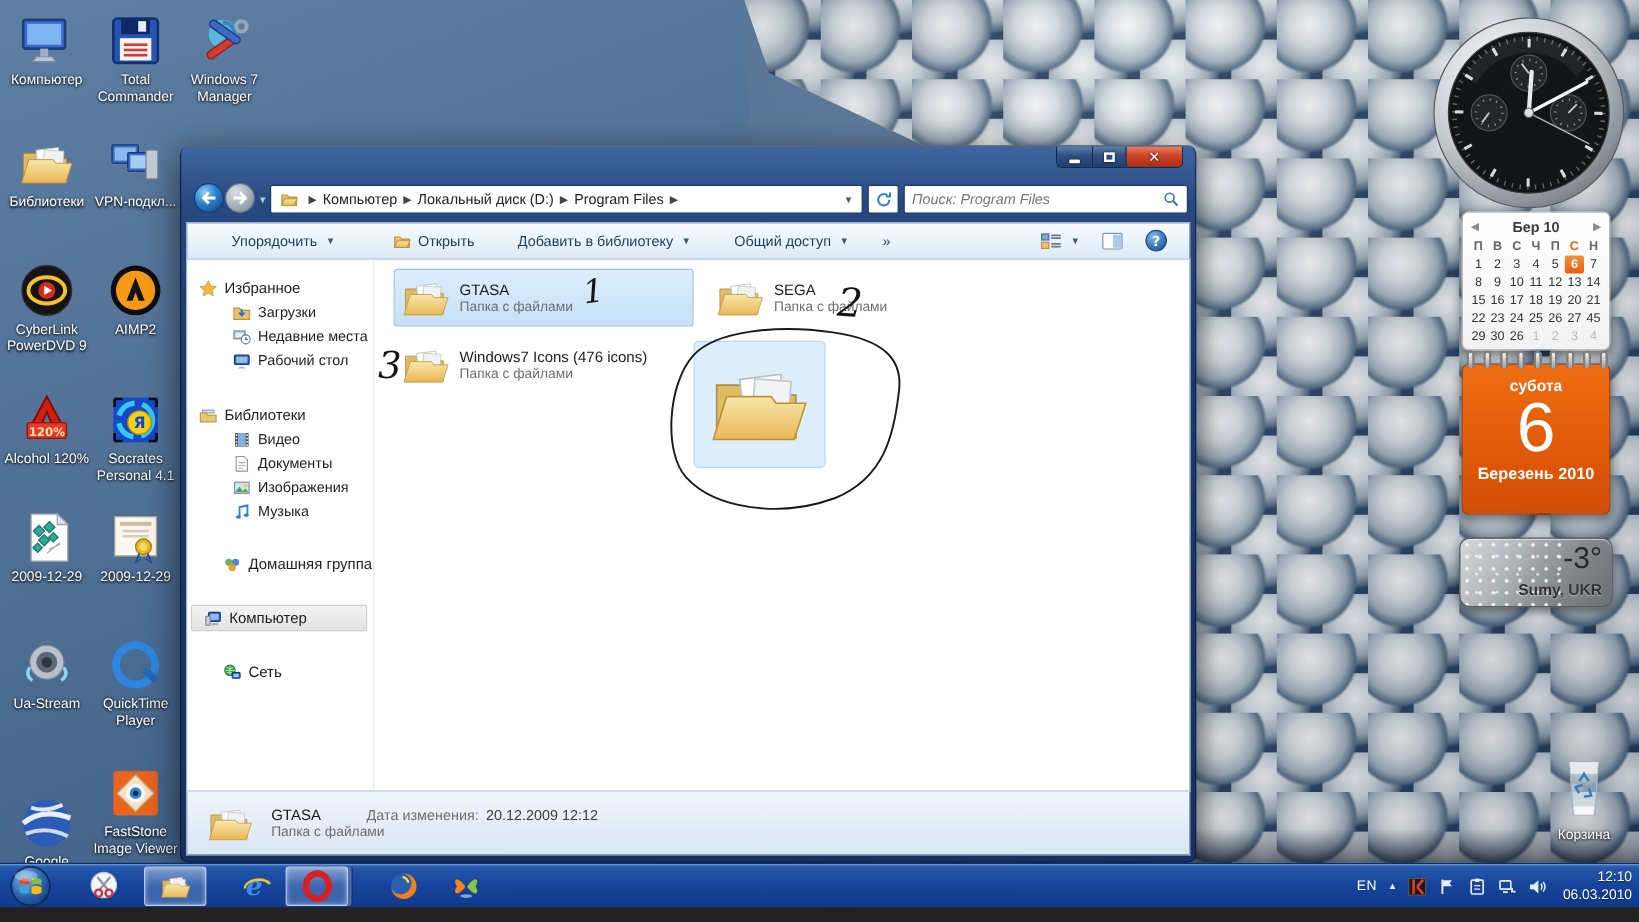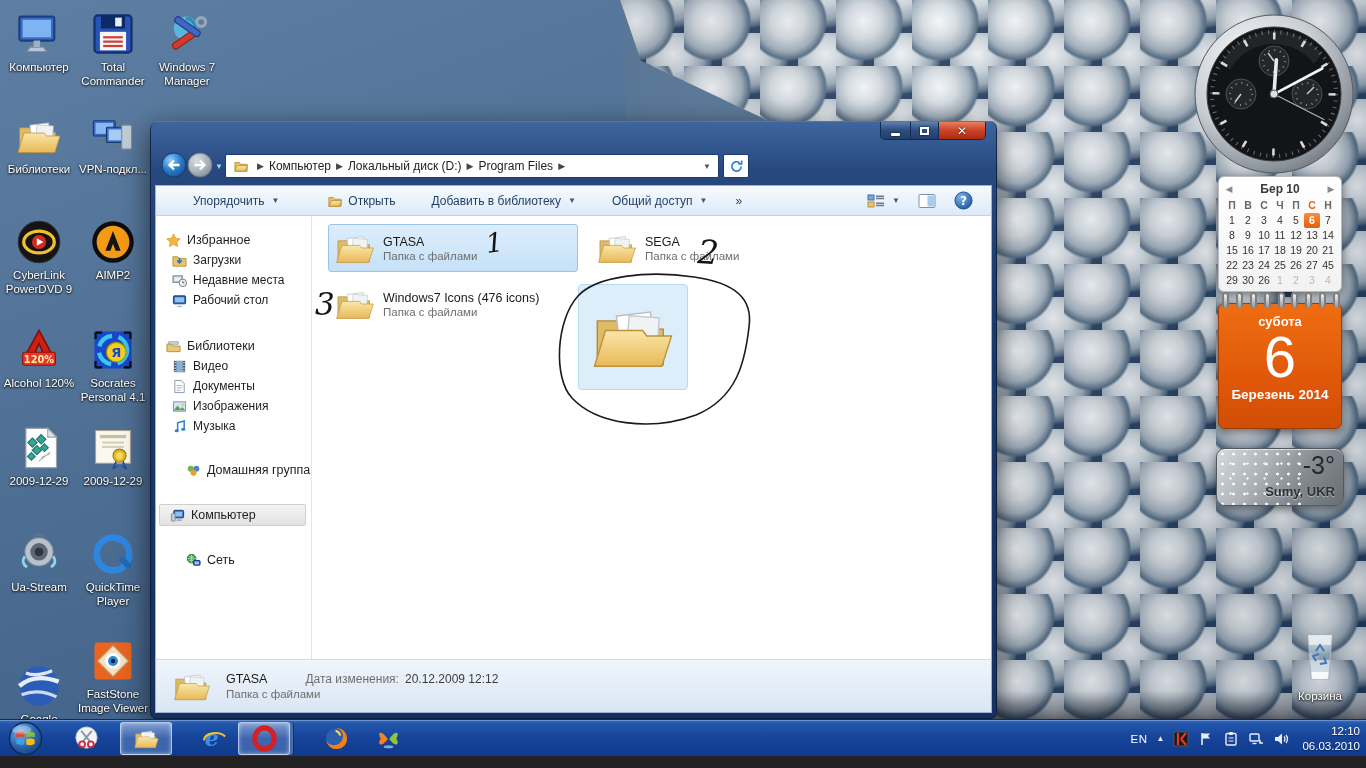--- a/index.html
+++ b/index.html
@@ -112,21 +112,21 @@
   .tb-right{margin-left:auto;display:flex;align-items:center;gap:10px;padding-right:14px;}
   .tb-right .tbtn{padding:0 4px;}
   .tb-right svg{width:18px;height:16px;}
   .tb-right .help svg{width:19px;height:19px;}
   .winbody{display:flex;height:443px;background:#fff;border-left:1px solid #9db4cc;border-right:1px solid #9db4cc;}
   
   .sidebar{width:156px;position:relative;padding-top:14px;overflow:hidden;}
   .sidebar::after{content:"";position:absolute;right:0;top:0;bottom:0;width:1px;background:#e2e6ea;}
   .sb-head,.sb-child{display:flex;align-items:center;gap:6px;height:20px;color:#1e1e1e;
     font-size:12.5px;cursor:pointer;padding-left:10px;}
-  .sb-child{padding-left:16px;font-size:12px;}
+  .sb-child{padding-left:38px;font-size:12px;}
   .sb-head.mt{margin-top:26px;}
   .sb-head.mt2{margin-top:24px;margin-left:20px;}
   .sbi{width:15px;height:15px;flex:0 0 15px;}
   .sbi svg{width:15px;height:15px;display:block;}
   .sb-head.sel{background:linear-gradient(#f4f4f4,#e2e2e2);border:1px solid #cfcfcf;border-radius:2px;
     margin-left:3px;margin-right:6px;height:22px;}
   
   .mainpane{flex:1;position:relative;}
   .fitem{position:absolute;height:48px;display:flex;align-items:center;cursor:pointer;border-radius:3px;border:1px solid transparent;}
   .fitem.sel{background:linear-gradient(#ddeefd,#c6e0f7);border-color:#9ac3e8;}
@@ -494,21 +494,21 @@
       <span></span>
       <span></span>
       <span></span>
       <span></span>
       <span></span>
   </div>
 
   <div class="gadget-page">
     <div class="page-weekday">субота</div>
     <div class="page-day">6</div>
-    <div class="page-month">Березень 2014</div>
+    <div class="page-month">Березень 2010</div>
   </div>
 
   <div class="gadget-weather">
     <div class="weather-snow"></div>
     <div class="weather-temp">-3°</div>
     <div class="weather-loc">Sumy, UKR</div>
   </div>
 
   <div class="window">
     <div class="titlebar">
@@ -551,20 +551,27 @@
             <span class="crumb-sep">▶</span>
             <span class="crumb-item">Program Files</span>
             <span class="crumb-sep">▶</span>
           </span>
         <span class="crumb-dd">▼</span>
       </div>
       <div class="refreshbtn">
         <svg viewBox="0 0 16 16">
             <path d="M13 8 a5 5 0 1 1 -1.8 -3.9" stroke="#2f7fd0" stroke-width="1.8" fill="none"></path>
         <path d="M13.5 1.5 v3.6 h-3.6" fill="none" stroke="#2f7fd0" stroke-width="1.8"></path>
+          </svg>
+      </div>
+      <div class="searchbox">
+        <input placeholder="Поиск: Program Files" style="">
+        <svg viewBox="0 0 16 16">
+          <circle cx="6.5" cy="6.5" r="4.2" fill="none" stroke="#3a7ab8" stroke-width="1.6"></circle>
+          <path d="M9.8 9.8 L14 14" stroke="#3a7ab8" stroke-width="2"></path>
           </svg>
       </div>
     </div>
     <div class="toolbar">
       <div class="tbtn" style="margin-left:28px">
         <span>Упорядочить</span>
           <span class="dd">▼</span>
       </div>
       <div class="tbtn" style="margin-left:30px">
         <svg viewBox="0 0 16 16">

